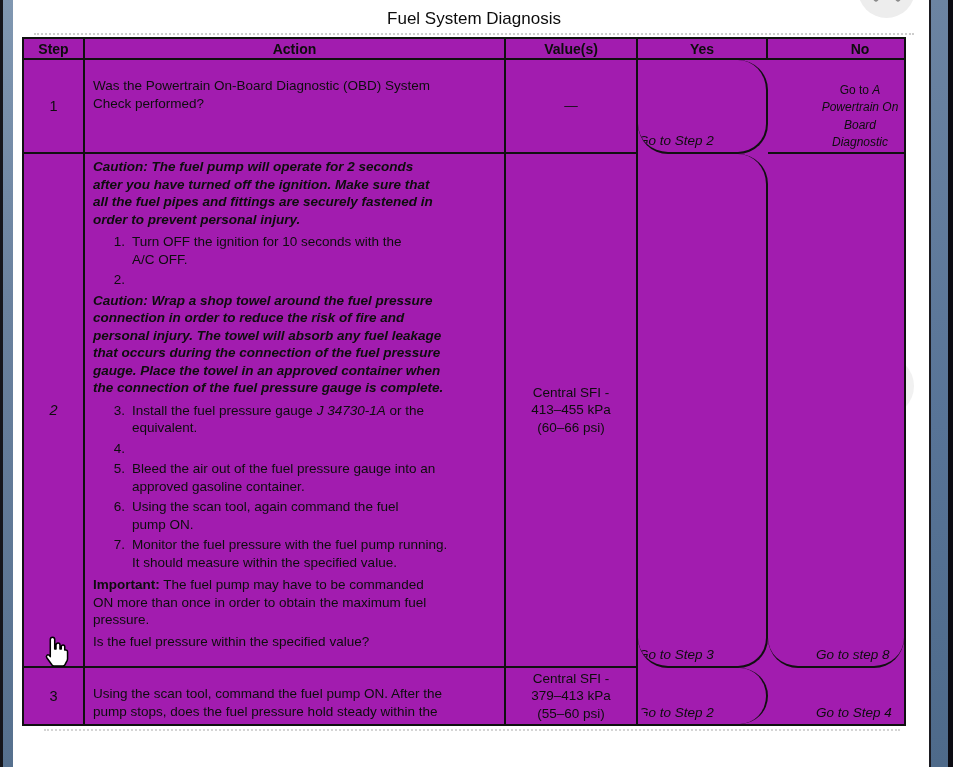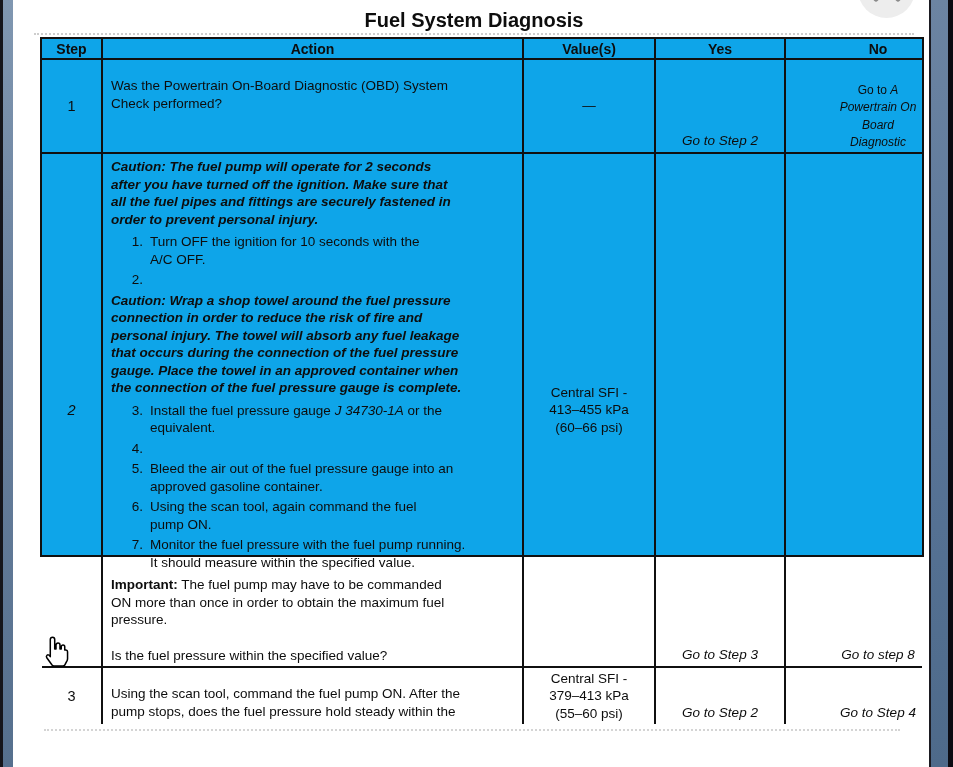--- a/index.html
+++ b/index.html
@@ -22,46 +22,46 @@
   .edge-black-right { position:absolute; left:948px; top:0; width:5px; height:767px; background:#0b0b12; }
 
   
   .close-btn { position:absolute; left:858px; top:-39px; width:57px; height:57px;
                border-radius:50%; background:#ededed; display:flex; align-items:center; justify-content:center; }
   
   .next-btn { position:absolute; left:854px; top:356px; width:60px; height:60px;
               border-radius:50%; background:#f1f1f1; display:flex; align-items:center; justify-content:center; }
 
   .page-title { position:absolute; left:32px; top:9px; width:884px; text-align:center;
-                font-weight:bold; font-size:20px; }
+                font-weight:normal; font-size:17px; }
 
   .speckle-top { position:absolute; left:34px; top:33px; width:880px; border-top:2px dotted #cdcdcd; }
   .speckle-bottom { position:absolute; left:44px; top:729px; width:856px; border-top:2px dotted #d4d4d4; }
 
   
-  .diag-table { position:absolute; left:40px; top:37px; width:884px; height:520px;
-                border:2px solid #101010; background:#0ea5e9;
+  .diag-table { position:absolute; left:22px; top:37px; width:884px; height:689px;
+                border:2px solid #101010; background:#a21caf;
                 display:grid;
                 grid-template-columns:61px 421px 132px 130px 136px;
                 grid-template-rows:21px 94px 514px 56px; }
   .cell { border-right:2px solid #101010; border-bottom:2px solid #101010; overflow:hidden; }
   .last-col { border-right:none;padding-left:48px; }
   .last-row { border-bottom:none; }
   .hcell { display:flex; align-items:center; justify-content:center;
            font-weight:bold; font-size:14px; }
   .step-cell { display:flex; align-items:center; justify-content:center; font-size:14.5px; }
   .action-cell { padding:17px 8px; font-size:13.5px; line-height:17.5px; }
   .value-cell { display:flex; align-items:center; justify-content:center;
                 text-align:center; font-size:13.5px; line-height:17.5px; }
-  .goto-cell { display:flex; flex-direction:column; justify-content:flex-end; align-items:center;
-               padding-bottom:4px; font-size:13.5px; }
+  .goto-cell { display:flex; flex-direction:column; justify-content:flex-end; align-items:flex-start;
+               padding-bottom:4px; font-size:13.5px;border-radius:30px; }
   .goto { font-style:italic; }
   .no1-cell { padding-top:4px; text-align:center; font-size:12px; line-height:17.5px; }
 
-  .r2-action { display:flex; flex-direction:column; padding:4px 8px 2px 8px; }
+  .r2-action { display:flex; flex-direction:column; padding:4px 8px 16px 8px; }
   .caution { margin-bottom:5px; }
   .olist { margin-left:12px; }
   .oitem { display:flex; margin-bottom:3px; }
   .num { flex:none; width:20px; text-align:right; margin-right:7px; }
   .important-p { margin-top:2px; }
   .important-p b { font-weight:bold; }
   .question { margin-top:auto; }
 
   .linkbox { display:inline-block; font-style:italic; border:1.5px solid #6565d8;
              border-radius:2px; padding:0 3px; line-height:16px; }

